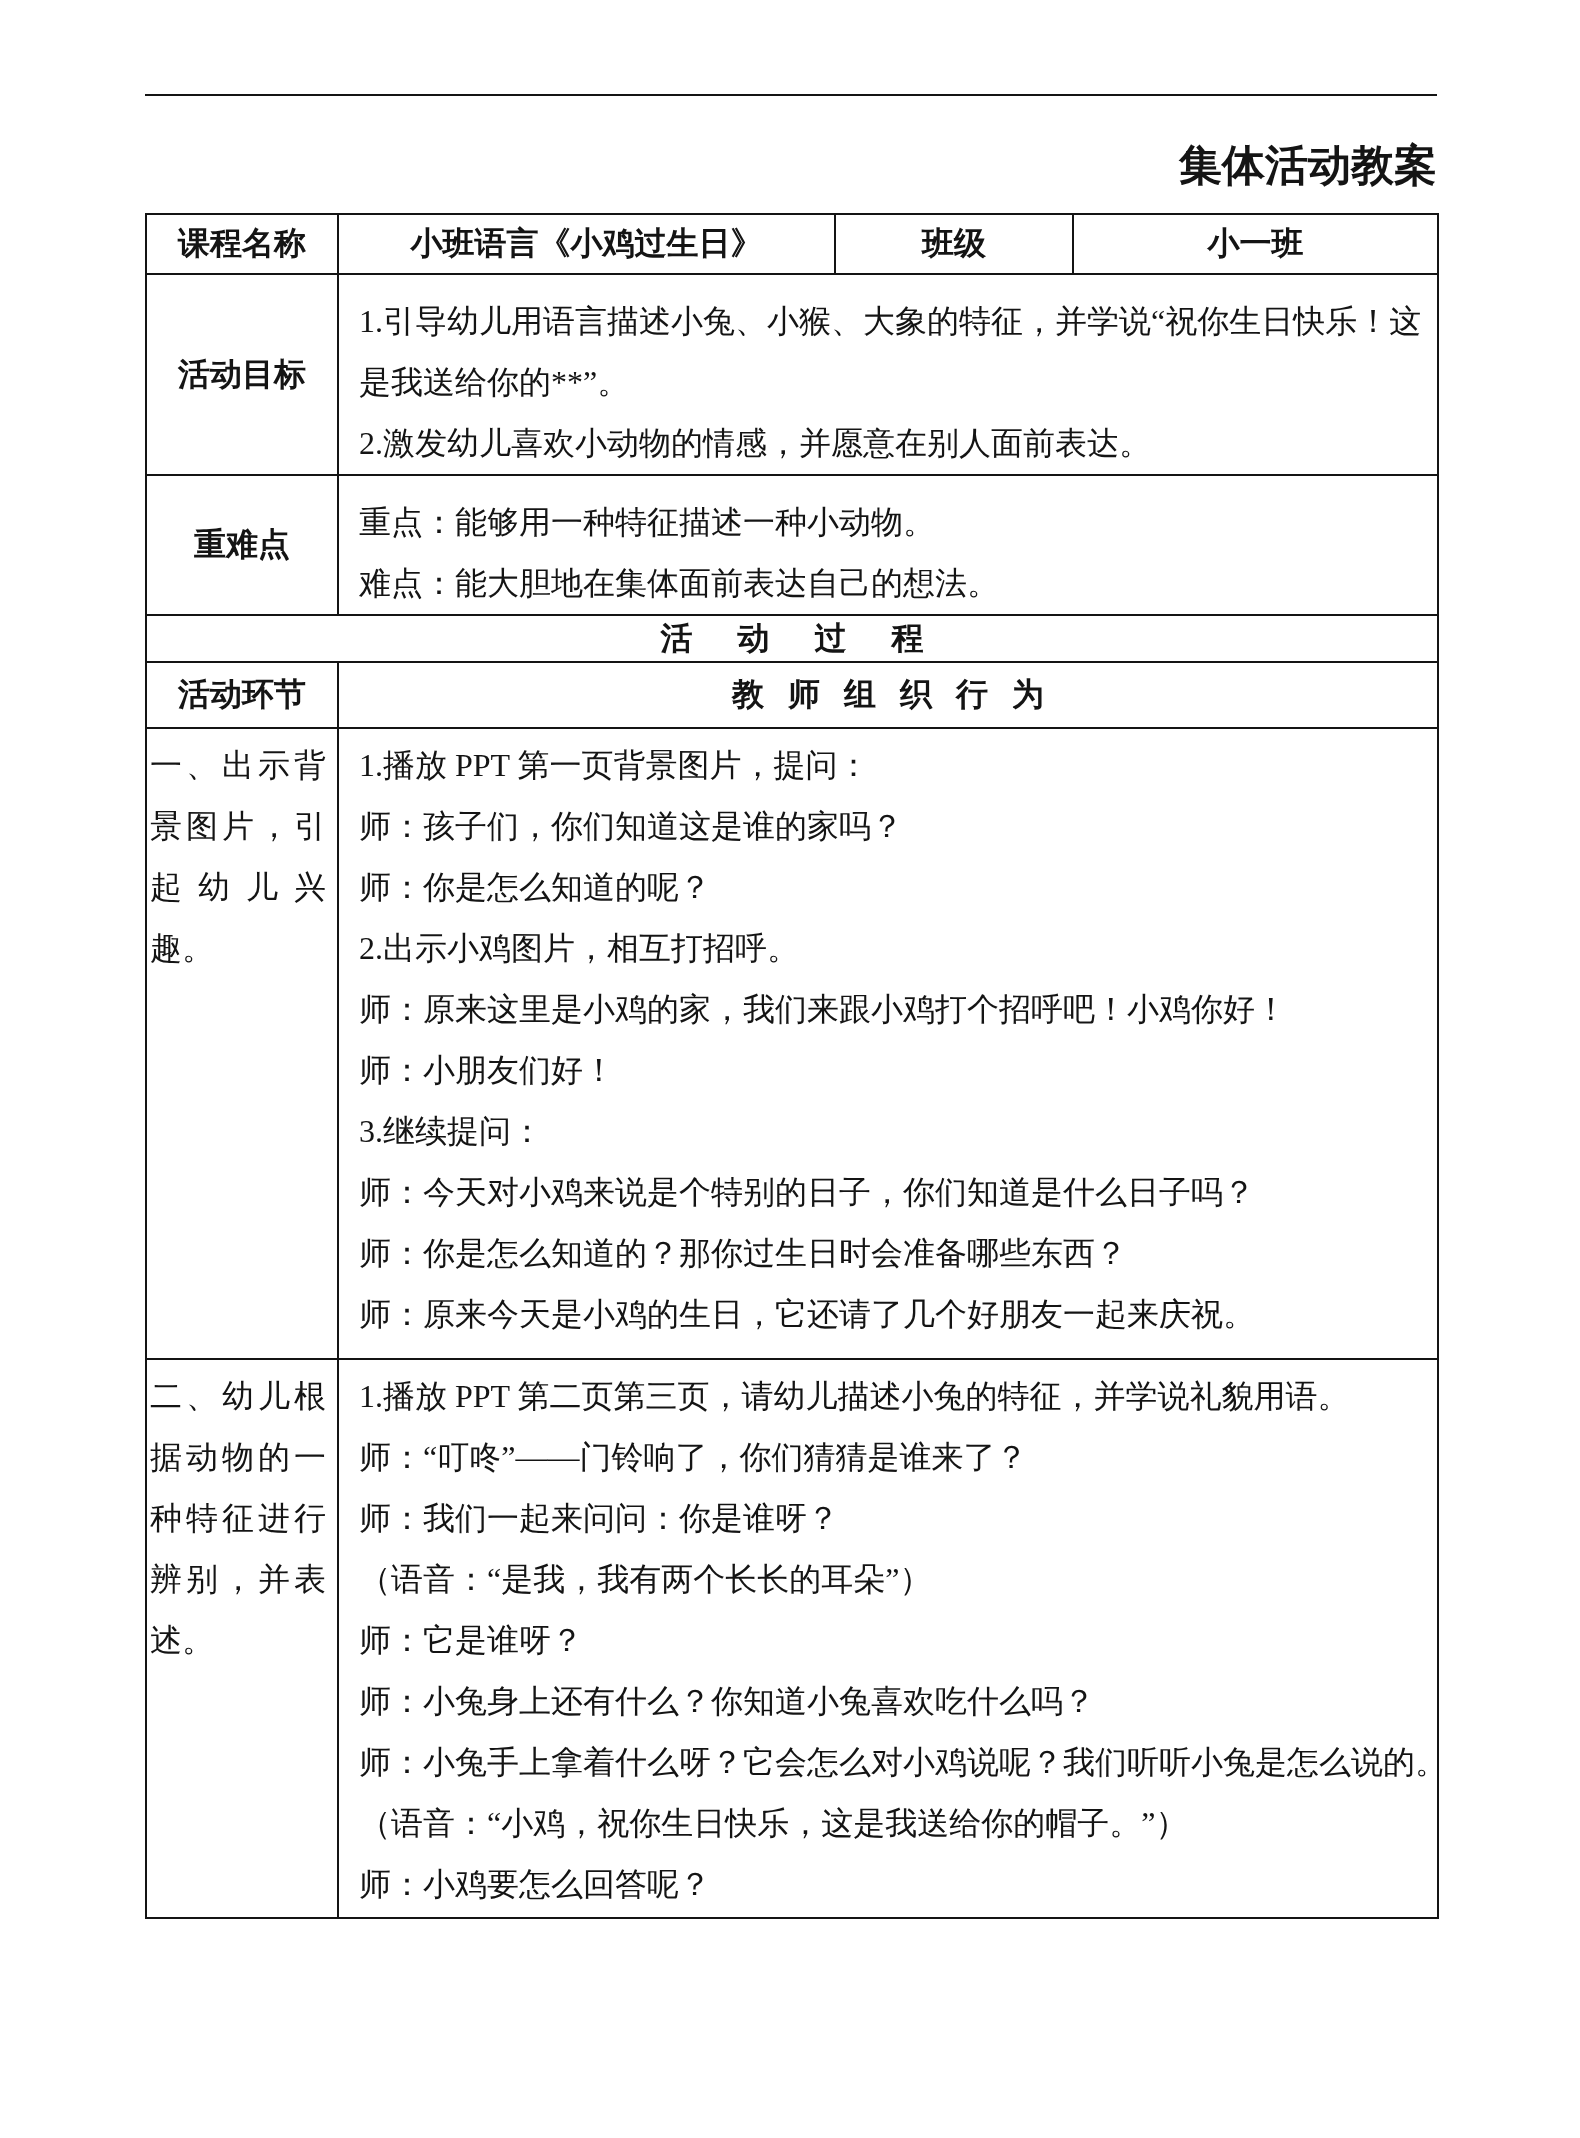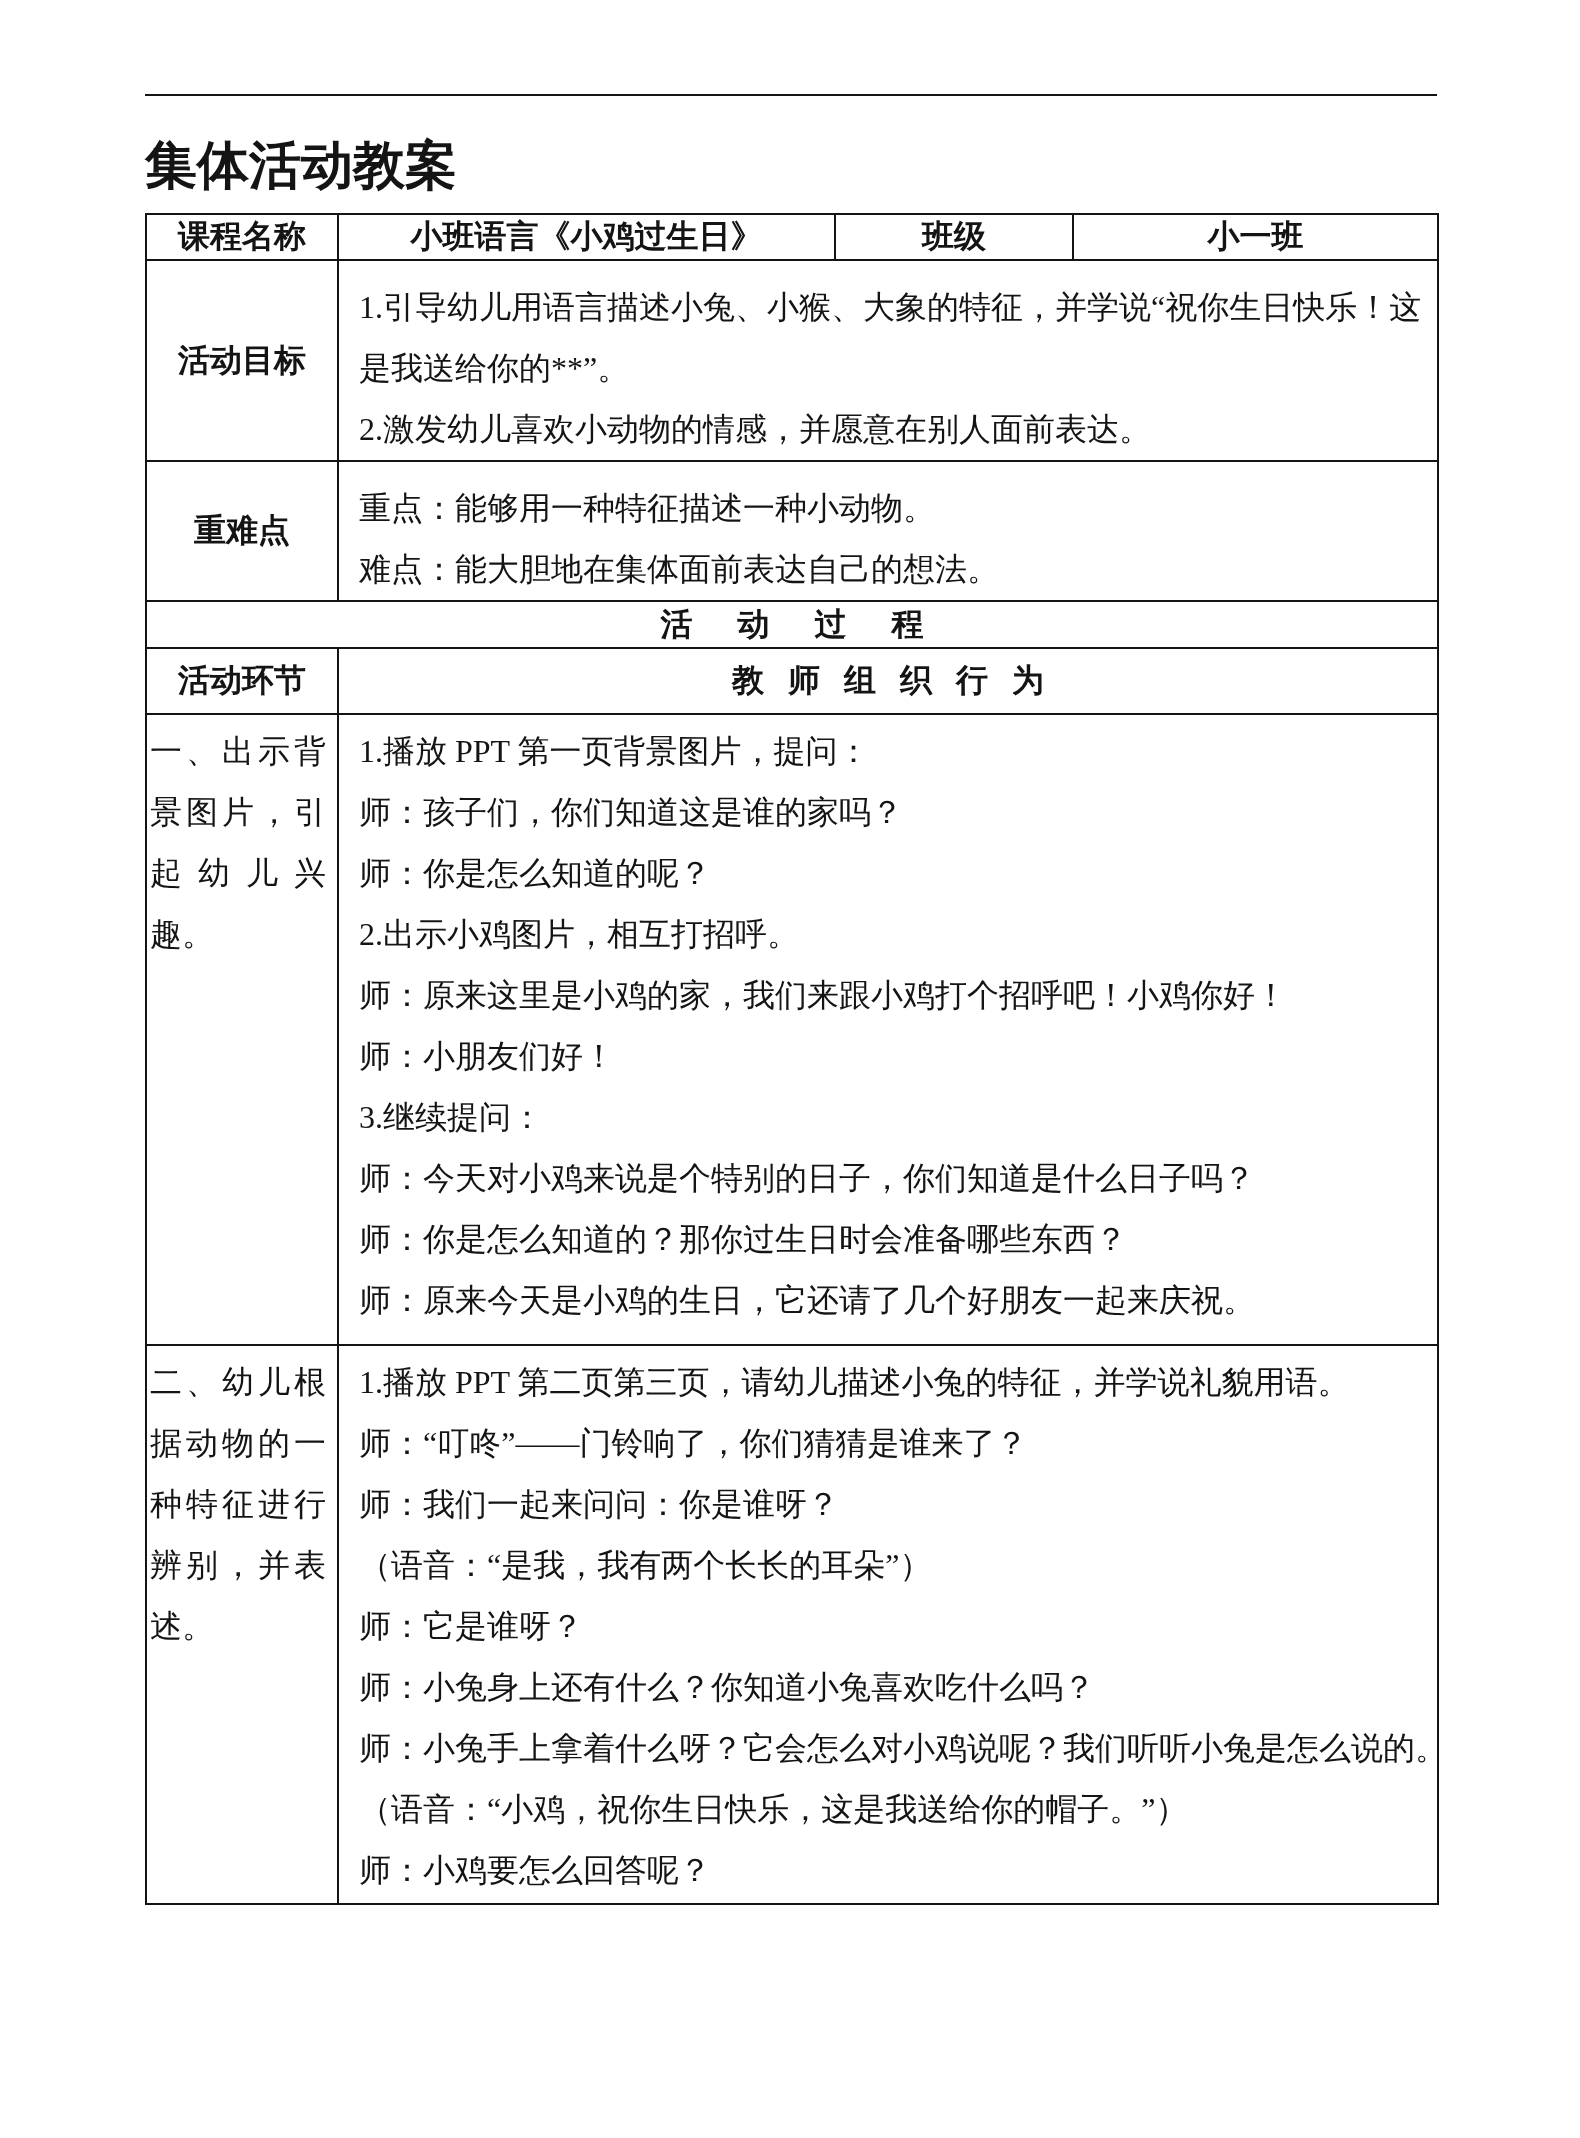--- a/index.html
+++ b/index.html
@@ -16,22 +16,22 @@
     position: absolute;
     left: 145px; top: 94px;
     width: 1292px; height: 2px;
     background: #141414;
   }
   .title {
     position: absolute;
     left: 145px; top: 140px;
     width: 1292px;
     margin: 0;
-    text-align: left;
-    font-size: 52px;
+    text-align: right;
+    font-size: 43px;
     line-height: 52px;
     font-weight: bold;
   }
   table.doc-table {
     position: absolute;
     left: 145px; top: 213px;
     width: 1292px;
     border-collapse: collapse;
     table-layout: fixed;
   }
@@ -102,21 +102,21 @@
 
   <table class="doc-table">
     <colgroup>
       <col style="width:192px">
       <col style="width:497px">
       <col style="width:238px">
       <col style="width:365px">
     </colgroup>
 
     <tbody>
-        <tr style="height:46px">
+        <tr style="height:60px">
       <td class="hdr">课程名称</td>
       <td class="hdr">小班语言《小鸡过生日》</td>
       <td class="hdr">班级</td>
       <td class="hdr">小一班</td>
     </tr>
 
     <tr style="height:188px">
       <td class="hdr">活动目标</td>
       <td class="content" colspan="3">
         <div class="line">1.引导幼儿用语言描述小兔、小猴、大象的特征，并学说“祝你生日快乐！这</div>

